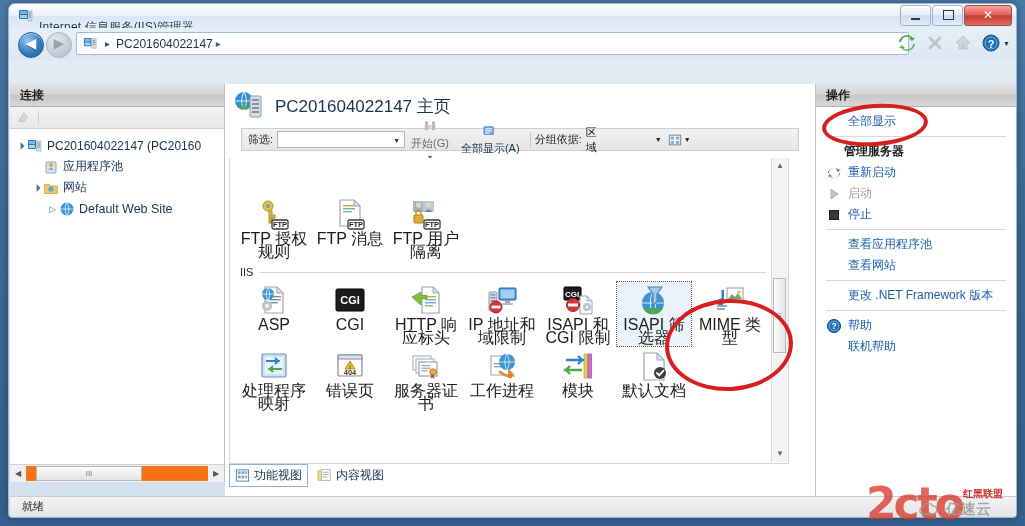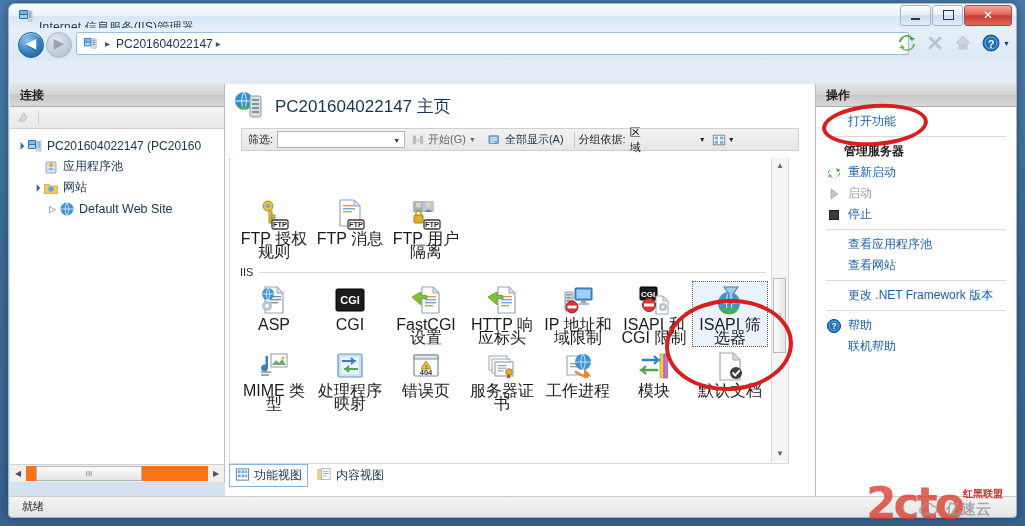--- a/index.html
+++ b/index.html
@@ -160,21 +160,21 @@
     background:linear-gradient(180deg,#f2f2f2,#e6e6e6);
     border:1px solid #cfcfcf; box-sizing:border-box;
     display:flex; align-items:center; font-size:11px; color:#222;
   }
   .fb-label { padding:0 4px 0 6px; }
   .fb-input {
     width:128px; height:17px; background:#fff; border:1px solid #b5b5b5;
     box-sizing:border-box; position:relative; margin-right:0px;
   }
   .fb-caret { position:absolute; right:4px; top:5px; font-size:7px; color:#333;}
-  .fb-btn { display:flex; align-items:center; gap:3px; padding:0 6px; color:#666;}
+  .fb-btn { display:flex; align-items:center; gap:3px; padding:0 6px; color:#666;flex-direction:column;}
   .fb-btn.on { color:#1b3550; }
   .fb-sep { width:1px; height:16px; background:#c6c6c6; margin:0 4px;}
   .fb-ico { width:14px; height:14px; flex:none;}
   .fb-group-val { padding:0 2px 0 4px; color:#111; }
   .fb-dd { width:80px; position:relative; }
 
   .content-area {
     position:absolute; left:4px; top:74px; width:560px; height:306px;
     border:1px solid #d6d6d6; border-top:none; background:#fff;
     box-sizing:border-box; overflow:hidden;
@@ -204,21 +204,21 @@
   .vs-thumb {
     position:absolute; left:1px; top:120px; width:13px; height:75px;
     background:linear-gradient(90deg,#fcfcfc,#e6e6e6);
     border:1px solid #b9b9b9; box-sizing:border-box;
     text-align:center; font-size:8px; color:#888; line-height:73px;
   }
   .view-tabs {
     position:absolute; left:4px; bottom:12px; display:flex; align-items:center; gap:4px;
     font-size:12px; color:#17334f;
   }
-  .view-tab { display:flex; gap:4px; padding:2px 5px; }
+  .view-tab { display:flex; align-items:center; gap:4px; padding:2px 5px; }
   .view-tab.active { border:1px solid #8ab4dd; background:#fff; }
   .view-tab-ico { width:15px; height:15px; }
 
   
   .right-pane {
     position:absolute; left:805px; top:0; width:201px; height:415px;
     background:#fff; border-left:1px solid #b3c2d1; box-sizing:border-box;
   }
   .act-list { padding:4px 0 0 0; font-size:12px; }
   .act-row { display:flex; align-items:center; height:21px; padding-left:10px; }
@@ -536,32 +536,20 @@
                 <div class="grid-cell">
                   <div class="cell-ico"><svg viewBox="0 0 32 32" style="width:32px;height:32px;">
                       <path d="M12 3h11l6 6v20H12z" fill="#fff" stroke="#9aa6b2" stroke-width="1.2"></path>
                       <path d="M23 3 l6 6h-6z" fill="#dbe4ec" stroke="#9aa6b2" stroke-width="1"></path>
                       <rect x="15" y="12" width="11" height="1.4" fill="#d8a23c"></rect>
                       <rect x="15" y="15" width="11" height="1.4" fill="#6fa8d8"></rect>
                       <rect x="15" y="18" width="11" height="1.4" fill="#6fa8d8"></rect>
                       <rect x="15" y="21" width="8" height="1.4" fill="#8fbb5e"></rect>
                       <path d="M2 13 L11 8 v3.5 h6 v3 h-6 V21z" fill="#7ec13a" stroke="#5b9a24" stroke-width=".8"></path>
                     </svg></div>
-                  <div class="cell-label">FastCGI 设置</div>
-                </div>
-                <div class="grid-cell">
-                  <div class="cell-ico"><svg viewBox="0 0 32 32" style="width:32px;height:32px;">
-                      <path d="M12 3h11l6 6v20H12z" fill="#fff" stroke="#9aa6b2" stroke-width="1.2"></path>
-                      <path d="M23 3 l6 6h-6z" fill="#dbe4ec" stroke="#9aa6b2" stroke-width="1"></path>
-                      <rect x="15" y="12" width="11" height="1.4" fill="#d8a23c"></rect>
-                      <rect x="15" y="15" width="11" height="1.4" fill="#6fa8d8"></rect>
-                      <rect x="15" y="18" width="11" height="1.4" fill="#6fa8d8"></rect>
-                      <rect x="15" y="21" width="8" height="1.4" fill="#8fbb5e"></rect>
-                      <path d="M2 13 L11 8 v3.5 h6 v3 h-6 V21z" fill="#7ec13a" stroke="#5b9a24" stroke-width=".8"></path>
-                    </svg></div>
                   <div class="cell-label">HTTP 响应标头</div>
                 </div>
                 <div class="grid-cell">
                   <div class="cell-ico"><svg viewBox="0 0 32 32" style="width:32px;height:32px;">
                       <rect x="3" y="8" width="8" height="19" rx="1" fill="#d4dce4" stroke="#8e9aa6" stroke-width="1"></rect>
                       <rect x="4.5" y="10" width="5" height="1.5" fill="#8391a0"></rect>
                       <rect x="4.5" y="13" width="5" height="1.5" fill="#8391a0"></rect>
                       <rect x="4.5" y="16" width="5" height="1.5" fill="#8391a0"></rect>
                       <rect x="13" y="4" width="17" height="12" rx="1" fill="#4a8fd0" stroke="#2d6ba5" stroke-width="1"></rect>
                       <rect x="14.5" y="5.5" width="14" height="9" fill="#9ed0f5"></rect>
@@ -702,21 +690,21 @@
         </div>
       </div>
 
       <div class="right-pane">
         <div class="pane-head">
           <div class="pane-head-title">操作</div>
         </div>
         <div class="act-list" id="act-list">
             <div class="act-row">
               <span class="act-ico"></span>
-              <span class="act-link">打开功能</span>
+              <span class="act-link">全部显示</span>
             </div>
             <div class="act-div"></div>
             <div class="act-header">管理服务器</div>
             <div class="act-row">
               <span class="act-ico"><svg viewBox="0 0 16 16" style="width:16px;height:16px;">
                   <path d="M3 8a5 5 0 0 1 8.5-3.4l-1.8.2 2.8 2.4 1.8-3.2-1.4.5A7 7 0 0 0 1.6 8z" fill="#3fa23f"></path>
                   <path d="M13 8a5 5 0 0 1-8.5 3.4l1.8-.2-2.8-2.4-1.8 3.2 1.4-.5A7 7 0 0 0 14.4 8z" fill="#57bb57"></path>
                 </svg></span>
               <span class="act-link">重新启动</span>
             </div>

